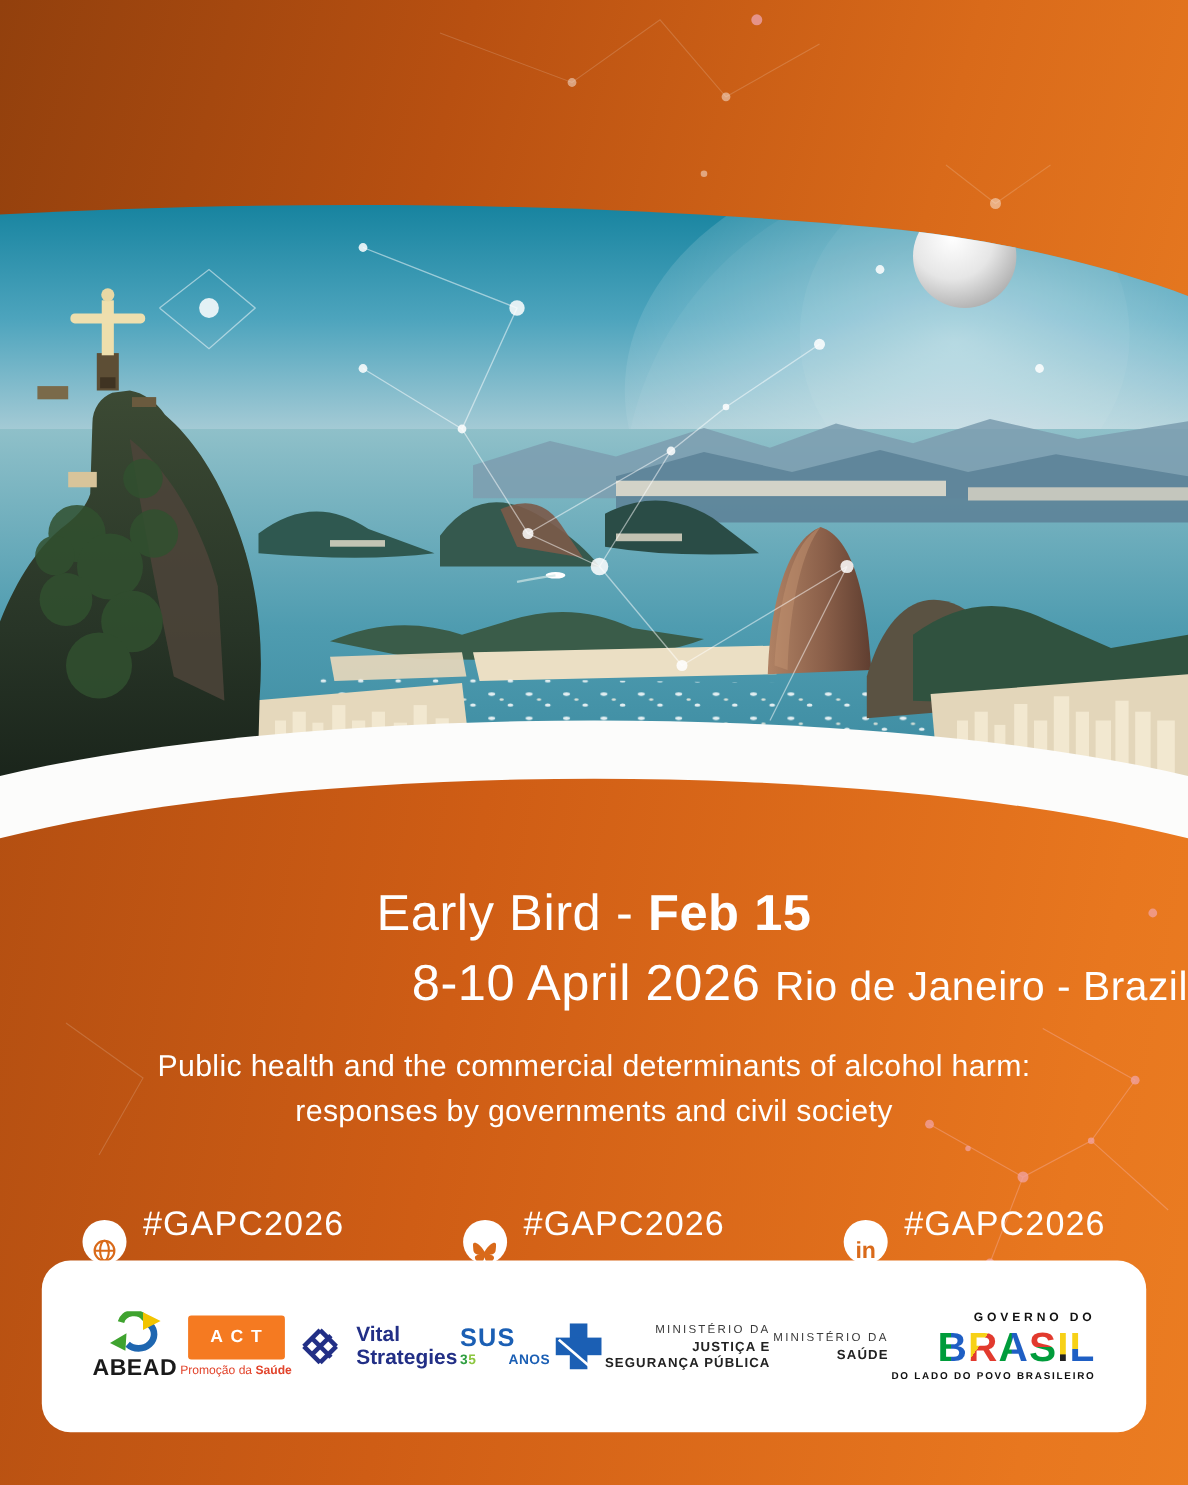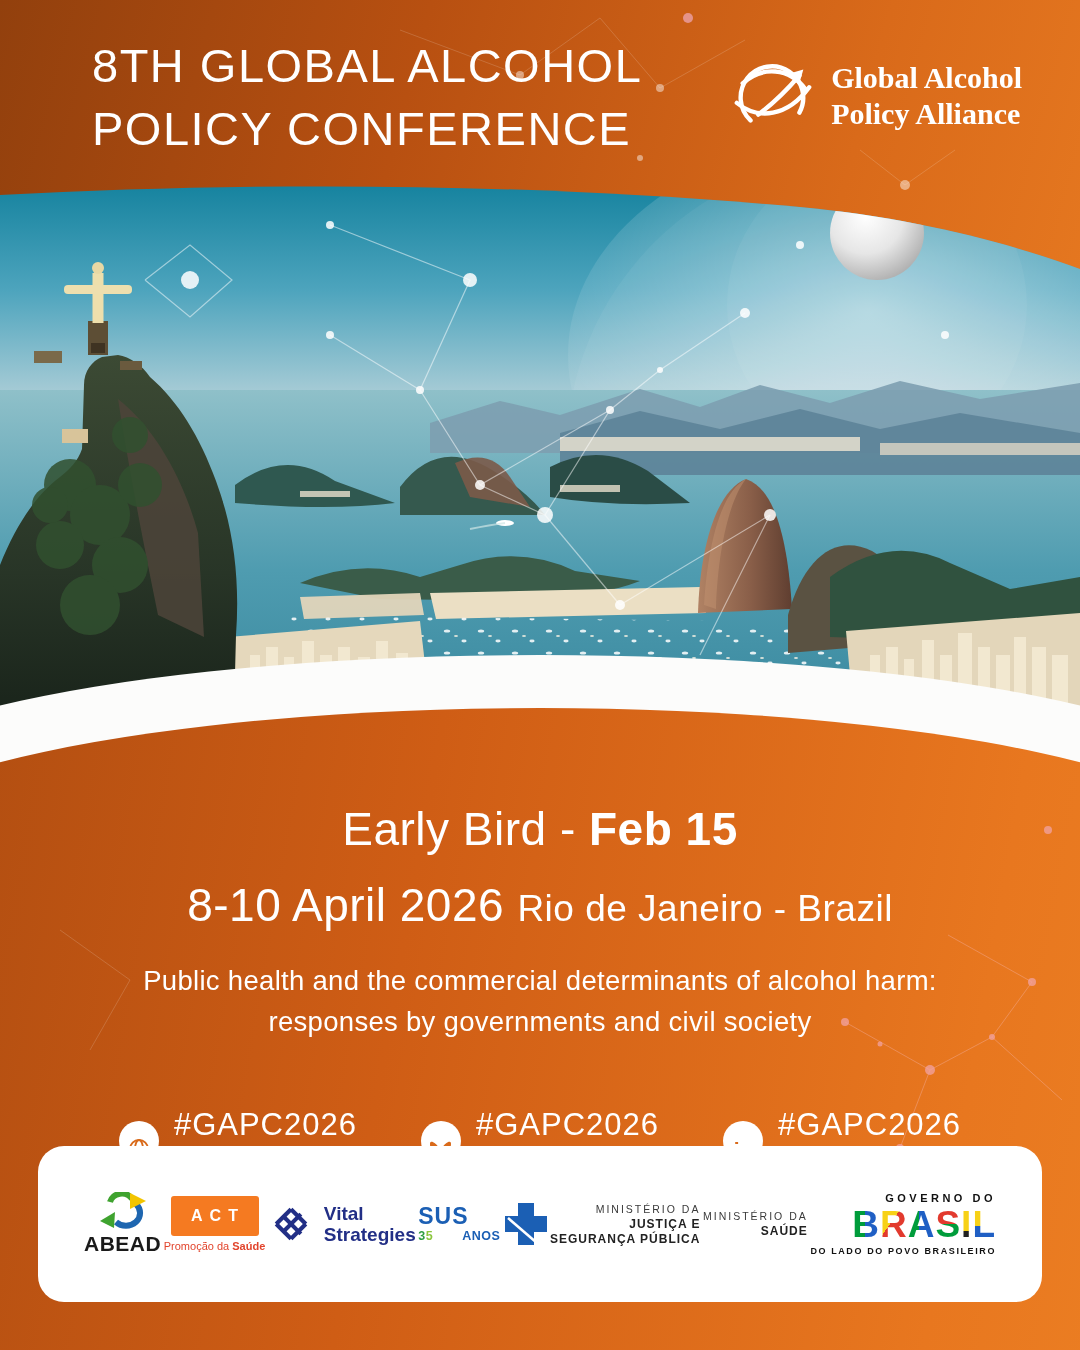--- a/index.html
+++ b/index.html
@@ -19,24 +19,24 @@
     border-radius:50% 50% 0 0 / 150px 150px 0 0;}
   
   .title{position:absolute;left:92px;top:34px;font-size:47px;line-height:63px;
     letter-spacing:1.5px;font-weight:500;}
   .gapa{position:absolute;right:58px;top:52px;display:flex;align-items:center;gap:14px;}
   .gapa-text{font-family:"Liberation Serif",serif;font-weight:700;font-size:30px;line-height:36px;}
   
   .bottom{position:absolute;left:0;top:788px;width:100%;text-align:center;}
   .early{font-size:46px;font-weight:300;margin-top:14px;letter-spacing:.5px;}
   .early b{font-weight:700;}
-  .dateline{font-size:46px;font-weight:300;margin-top:22px;letter-spacing:.5px;}
+  .dateline{font-size:46px;font-weight:300;margin-top:10px;letter-spacing:.5px;text-align:right;}
   .dateline .loc{font-size:37px;}
   .tagline{font-size:27.5px;font-weight:300;line-height:41px;margin-top:28px;letter-spacing:.3px;}
-  .tags{display:flex;justify-content:center;gap:64px;margin-top:46px;align-items:center;}
+  .tags{display:flex;justify-content:center;gap:108px;margin-top:46px;align-items:center;}
   .tag-item{display:flex;align-items:center;gap:15px;}
   .tag-icon{width:40px;height:40px;border-radius:50%;background:#fff;display:flex;
     align-items:flex-end;justify-content:center;margin-top:33px;}
   .tag-text{font-size:31px;font-weight:300;letter-spacing:1px;}
   .li-glyph{color:#d96a1a;font-weight:800;font-size:21px;line-height:1;transform:translateY(-1px);}
   
   .footer{position:absolute;left:38px;right:38px;top:1146px;height:156px;background:#fff;
     border-radius:26px;display:flex;align-items:center;justify-content:space-between;
     padding:0 46px;box-sizing:border-box;color:#222;}
   .sp{display:flex;flex-direction:column;align-items:center;justify-content:center;}
@@ -270,40 +270,21 @@
       <circle cx="845" cy="1022" r="4"></circle>
         <circle cx="930" cy="1070" r="5"></circle>
       <circle cx="992" cy="1037" r="3"></circle>
         <circle cx="1032" cy="982" r="4"></circle>
       <circle cx="900" cy="1148" r="4"></circle>
         <circle cx="1048" cy="830" r="4"></circle>
       <circle cx="880" cy="1044" r="2.5"></circle>
     </g>
   </svg>
 
-  <div class="title">
-    <div>8TH GLOBAL ALCOHOL</div>
-    <div>POLICY CONFERENCE</div>
-  </div>
-
-  <div class="gapa">
-    <svg width="88" height="88" viewBox="0 0 90 90">
-      <g stroke="#ffffff" fill="none" stroke-width="4.5" stroke-linecap="round">
-        <path d="M22,70 A32,32 0 1 1 72,62"></path>
-        <path d="M8,52 C30,70 60,66 82,36"></path>
-        <path d="M14,32 C34,14 62,16 78,38"></path>
-        <path d="M30,64 C46,52 60,38 72,24"></path>
-      </g>
-      <polygon points="76,18 62,22 72,32" fill="#ffffff"></polygon>
-    </svg>
-    <div class="gapa-text">
-      <div>Global Alcohol</div>
-      <div>Policy Alliance</div>
-    </div>
-  </div>
+
 
   <div class="bottom">
     <div class="early">
       <span>Early Bird - </span><b>Feb 15</b>
     </div>
     <div class="dateline">
       <span>8-10 April 2026</span>
       <span class="loc">Rio de Janeiro - Brazil</span>
     </div>
     <div class="tagline">

